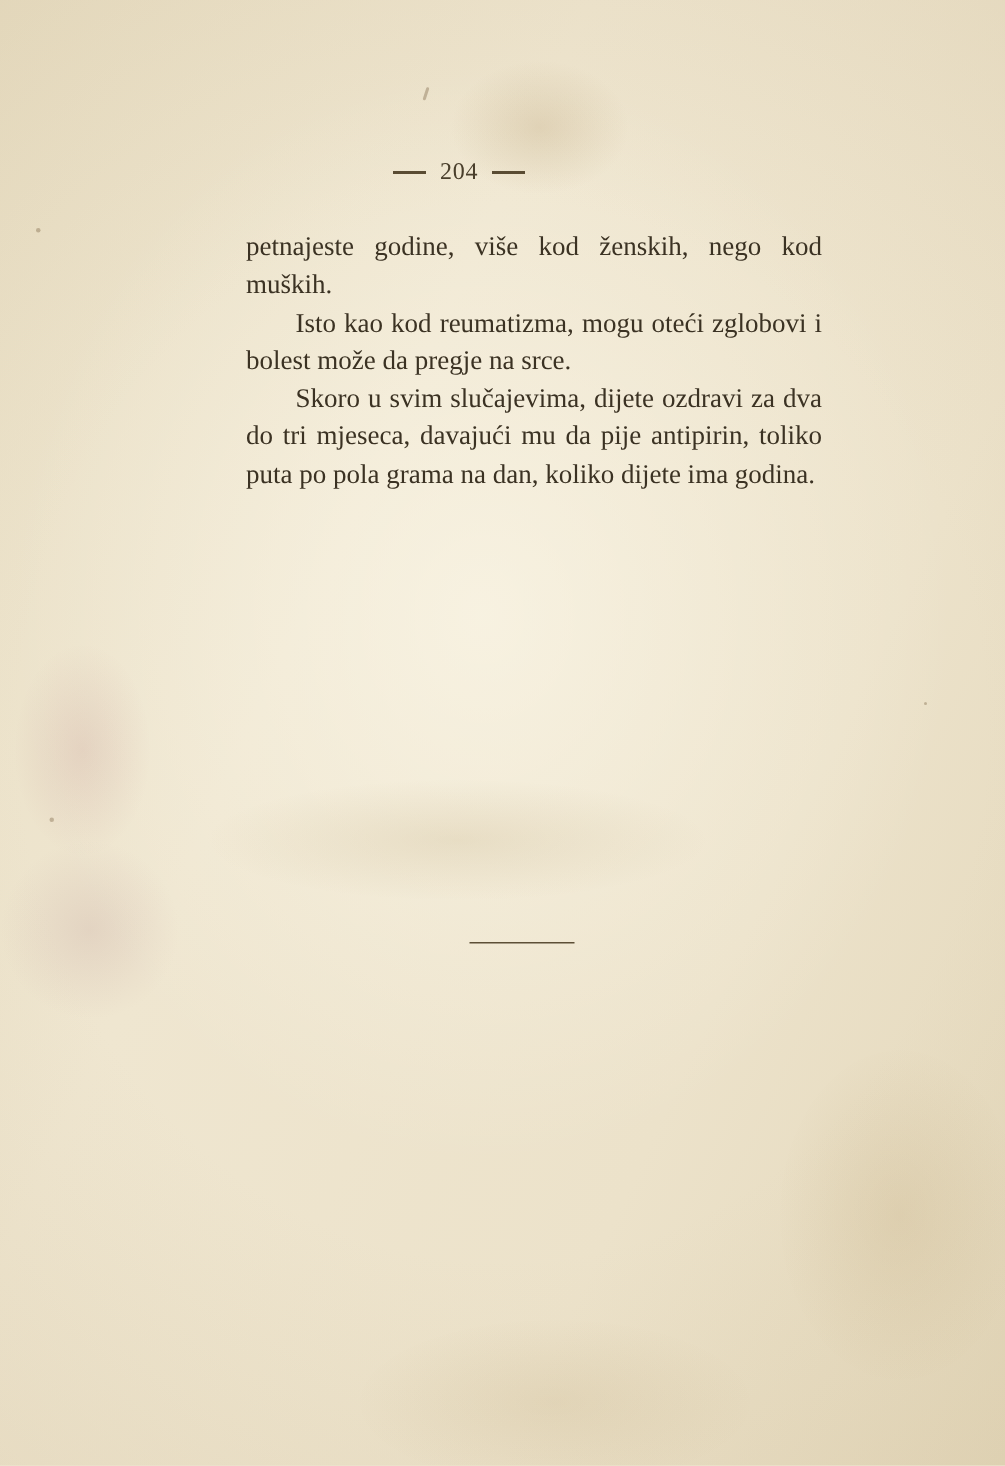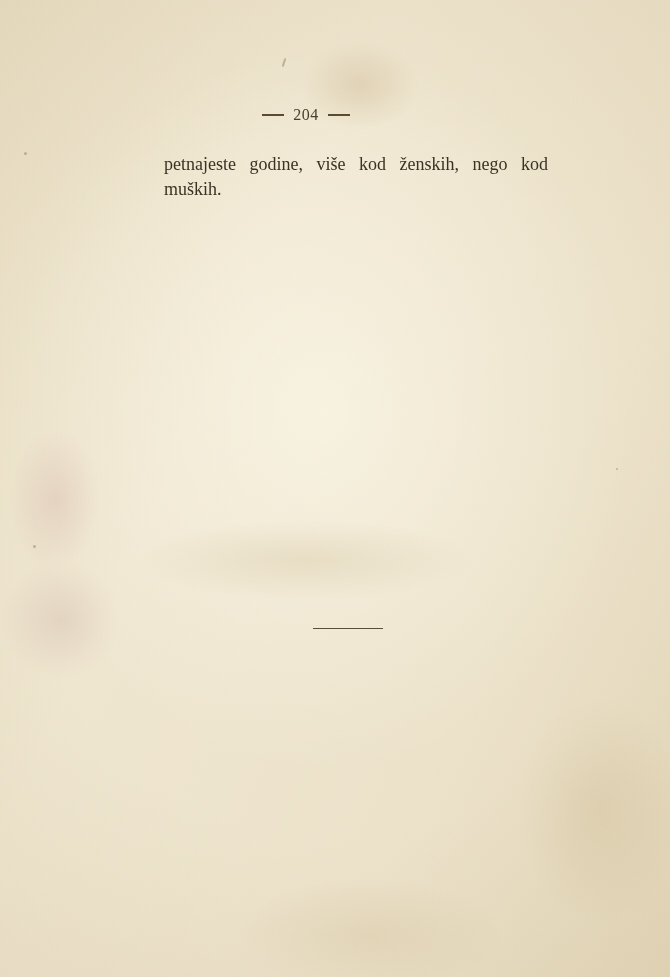--- a/index.html
+++ b/index.html
@@ -120,17 +120,19 @@
   <div class="speck" style="left:283px; top:58px;  width:2px;  height:9px; border-radius:1px; transform:rotate(18deg);"></div>
   <div class="speck" style="left:33px;  top:545px; width:3px;  height:3px;"></div>
   <div class="speck" style="left:616px; top:468px; width:2px;  height:2px;"></div>
 
   <div class="page-header">
     <span class="dash"></span><span class="num">204</span><span class="dash"></span>
   </div>
 
   <div class="textblock">
     <p>petnajeste godine, više kod ženskih, nego kod muških.</p>
+    <p class="indent">Isto kao kod reumatizma, mogu oteći zglobovi i bolest može da pregje na srce.</p>
+    <p class="indent">Skoro u svim slučajevima, dijete ozdravi za dva do tri mjeseca, davajući mu da pije antipirin, toliko puta po pola grama na dan, koliko dijete ima godina.</p>
   </div>
 
   <div class="rule"></div>
 
 </div>
 
 </body></html>

